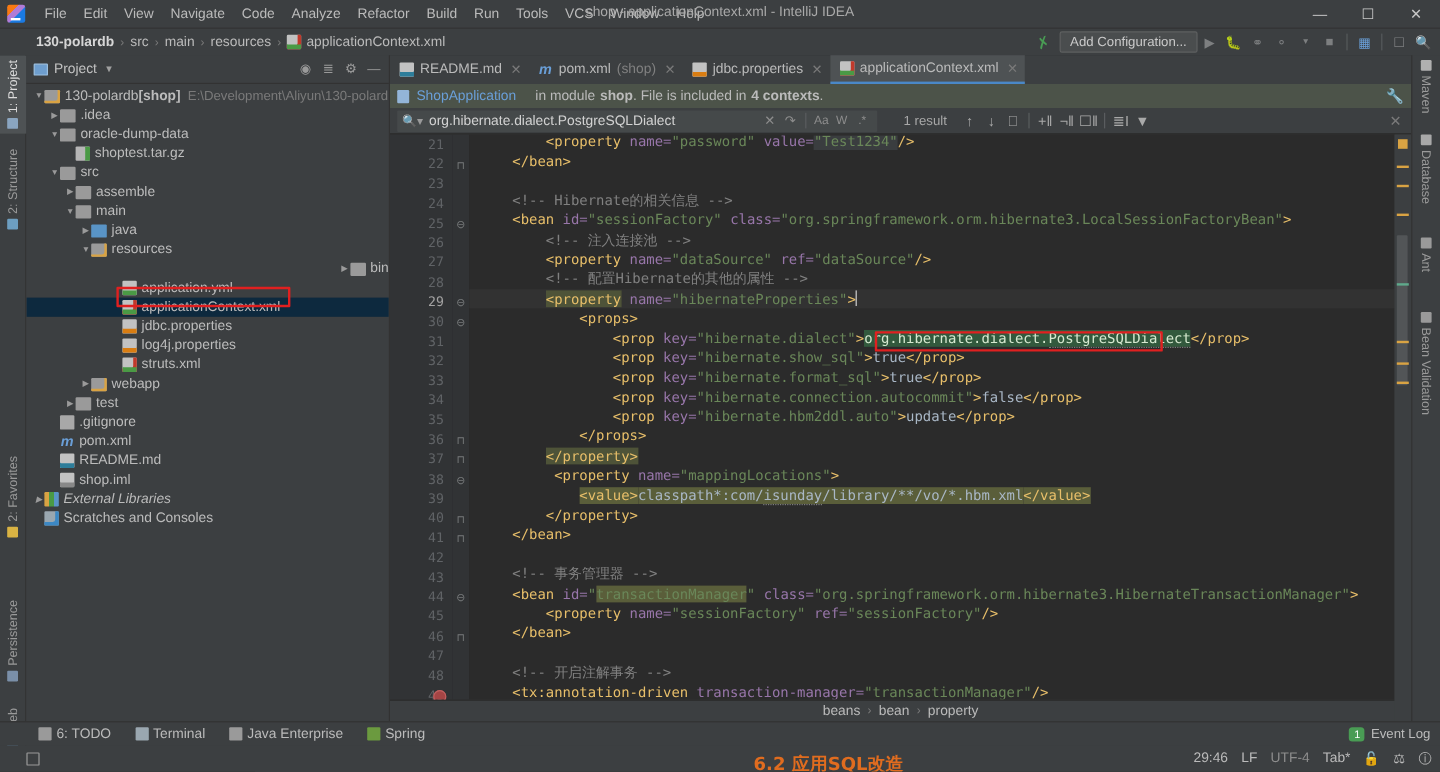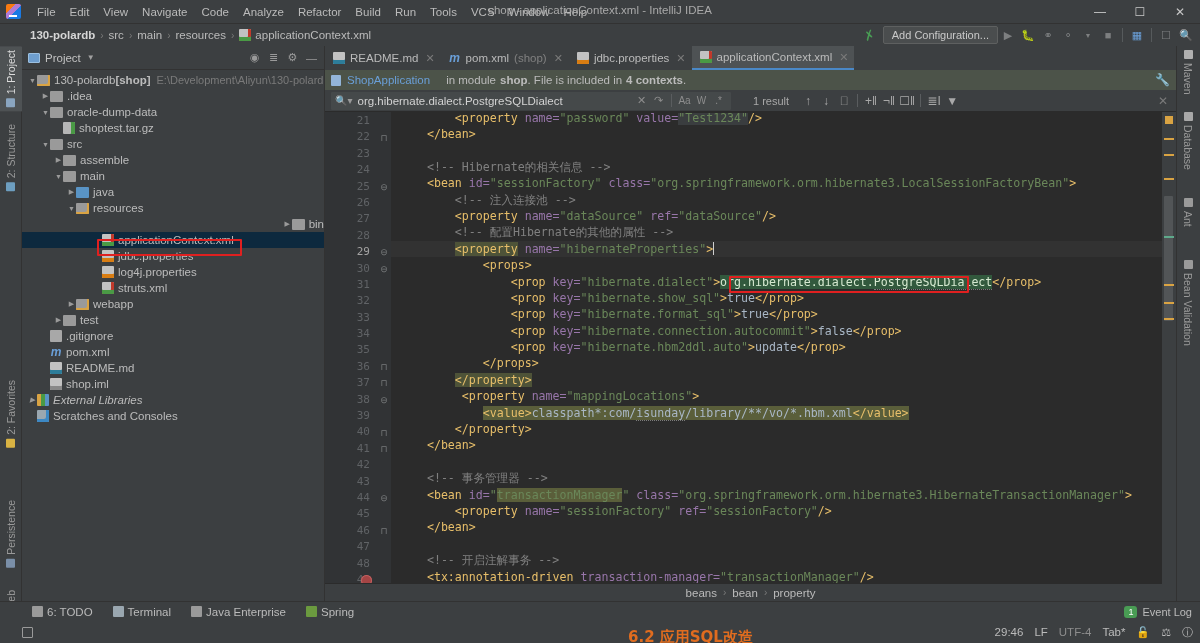--- a/index.html
+++ b/index.html
@@ -419,20 +419,25 @@
         </div>
         <div class="node" style="padding-left: 45px;">
           <span class="arrow">▼</span>
           <span class="ficon f-res"></span>
           <span>resources</span>
         </div>
         <div class="node" style="padding-left: 58px; justify-content: flex-end;">
           <span class="arrow">▶</span>
           <span class="ficon f-plain"></span>
           <span>bin</span>
+        </div>
+        <div class="node" style="padding-left: 71px;">
+          <span class="arrow none">▶</span>
+          <span class="fi fi-yml"></span>
+          <span>application.yml</span>
         </div>
         <div class="node selected" style="padding-left: 71px;">
           <span class="arrow none">▶</span>
           <span class="fi fi-ctx"></span>
           <span>applicationContext.xml</span>
         </div>
         <div class="redbox" style="left: 75px; top: 193px; width: 145px; height: 17px;"></div>
         <div class="node" style="padding-left: 71px;">
           <span class="arrow none">▶</span>
           <span class="fi fi-prop"></span>

